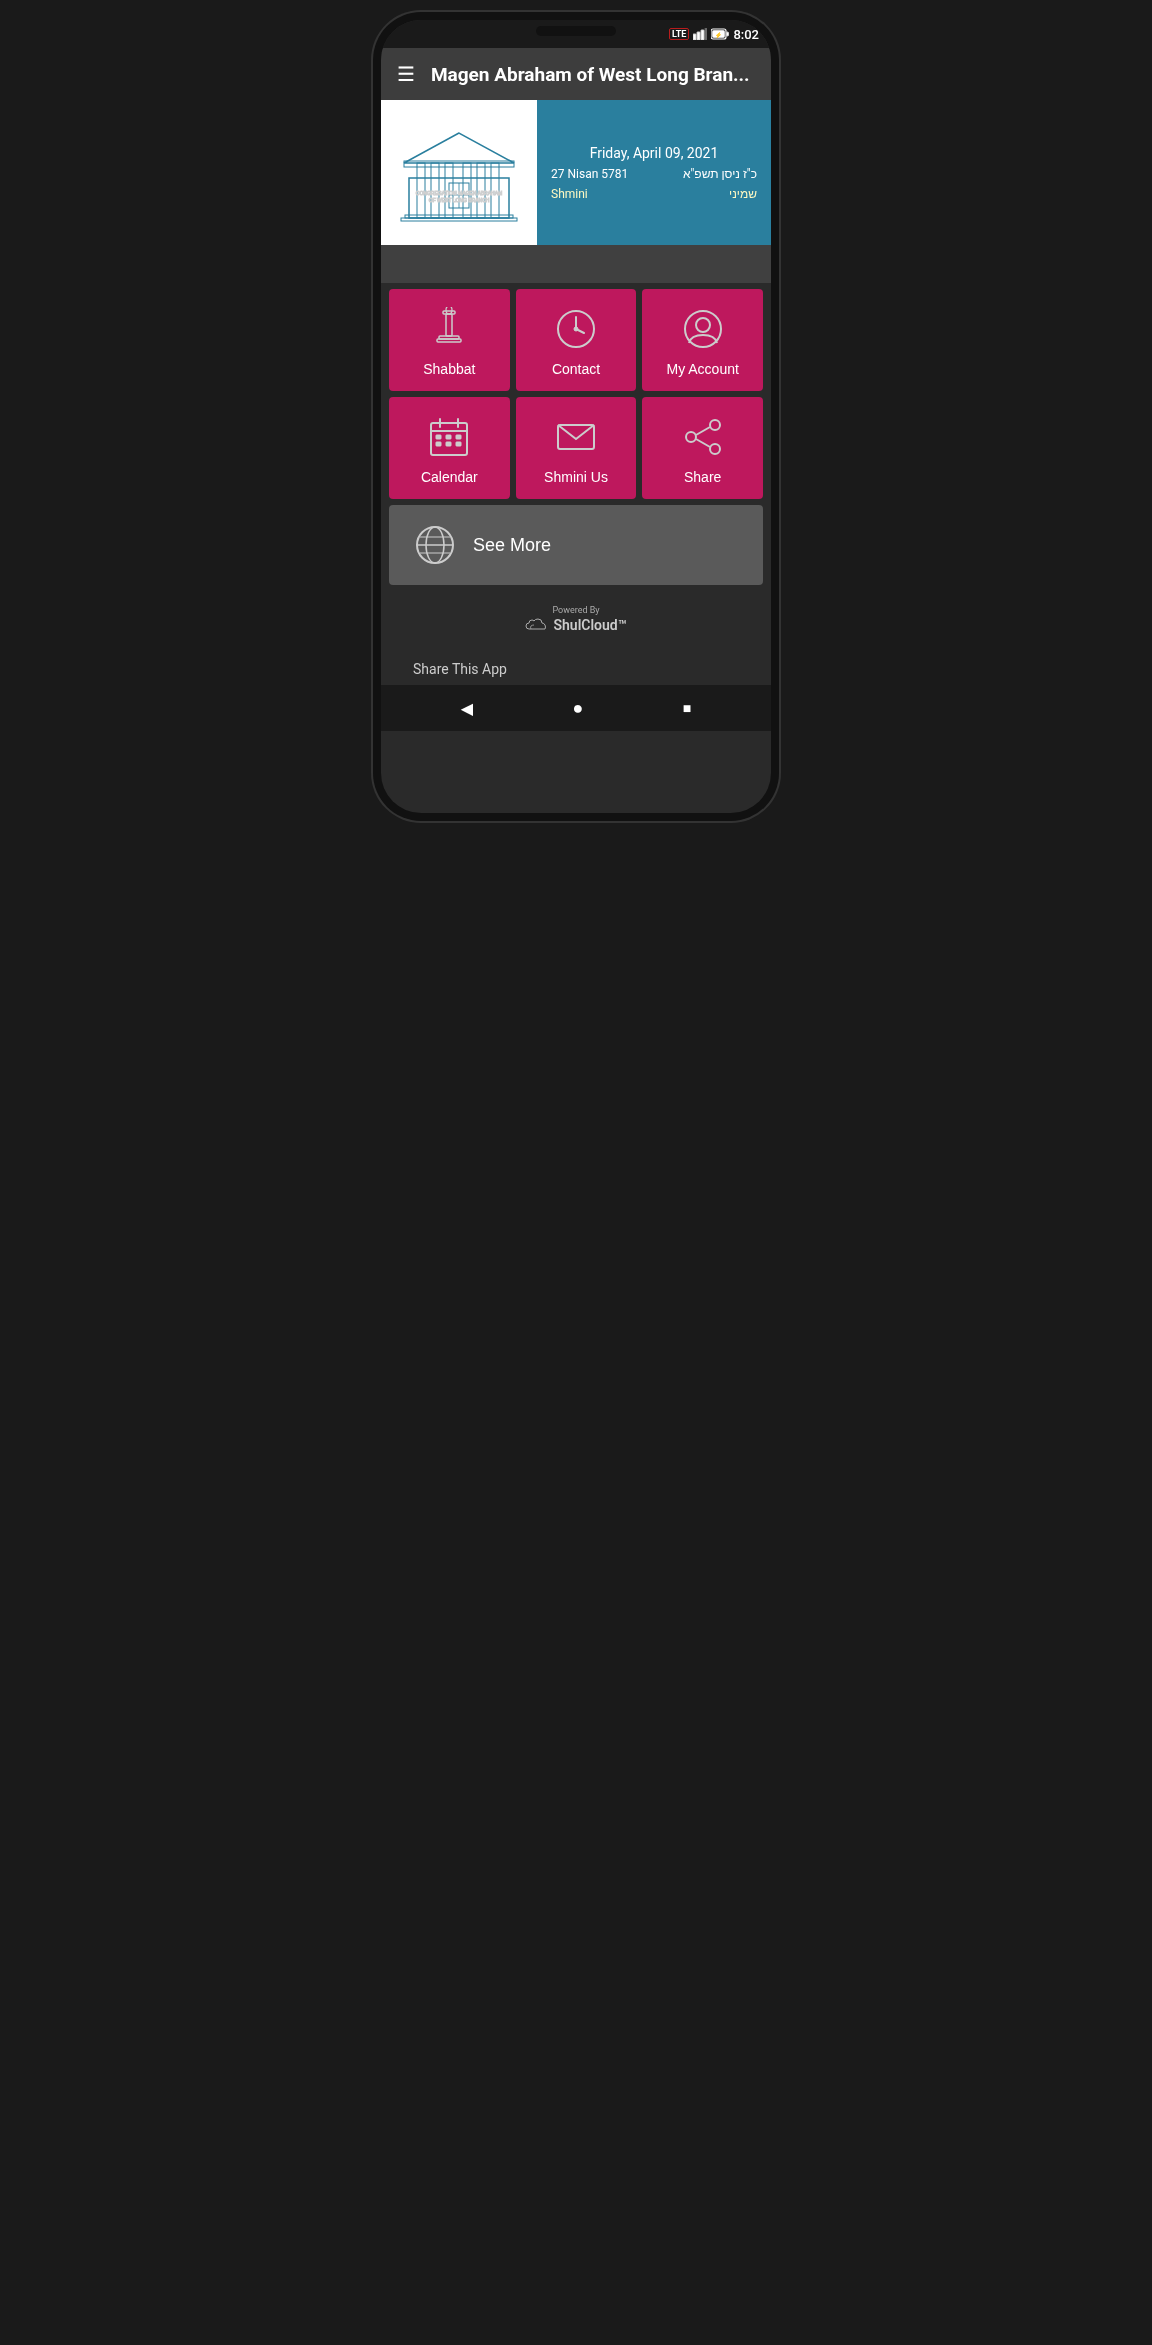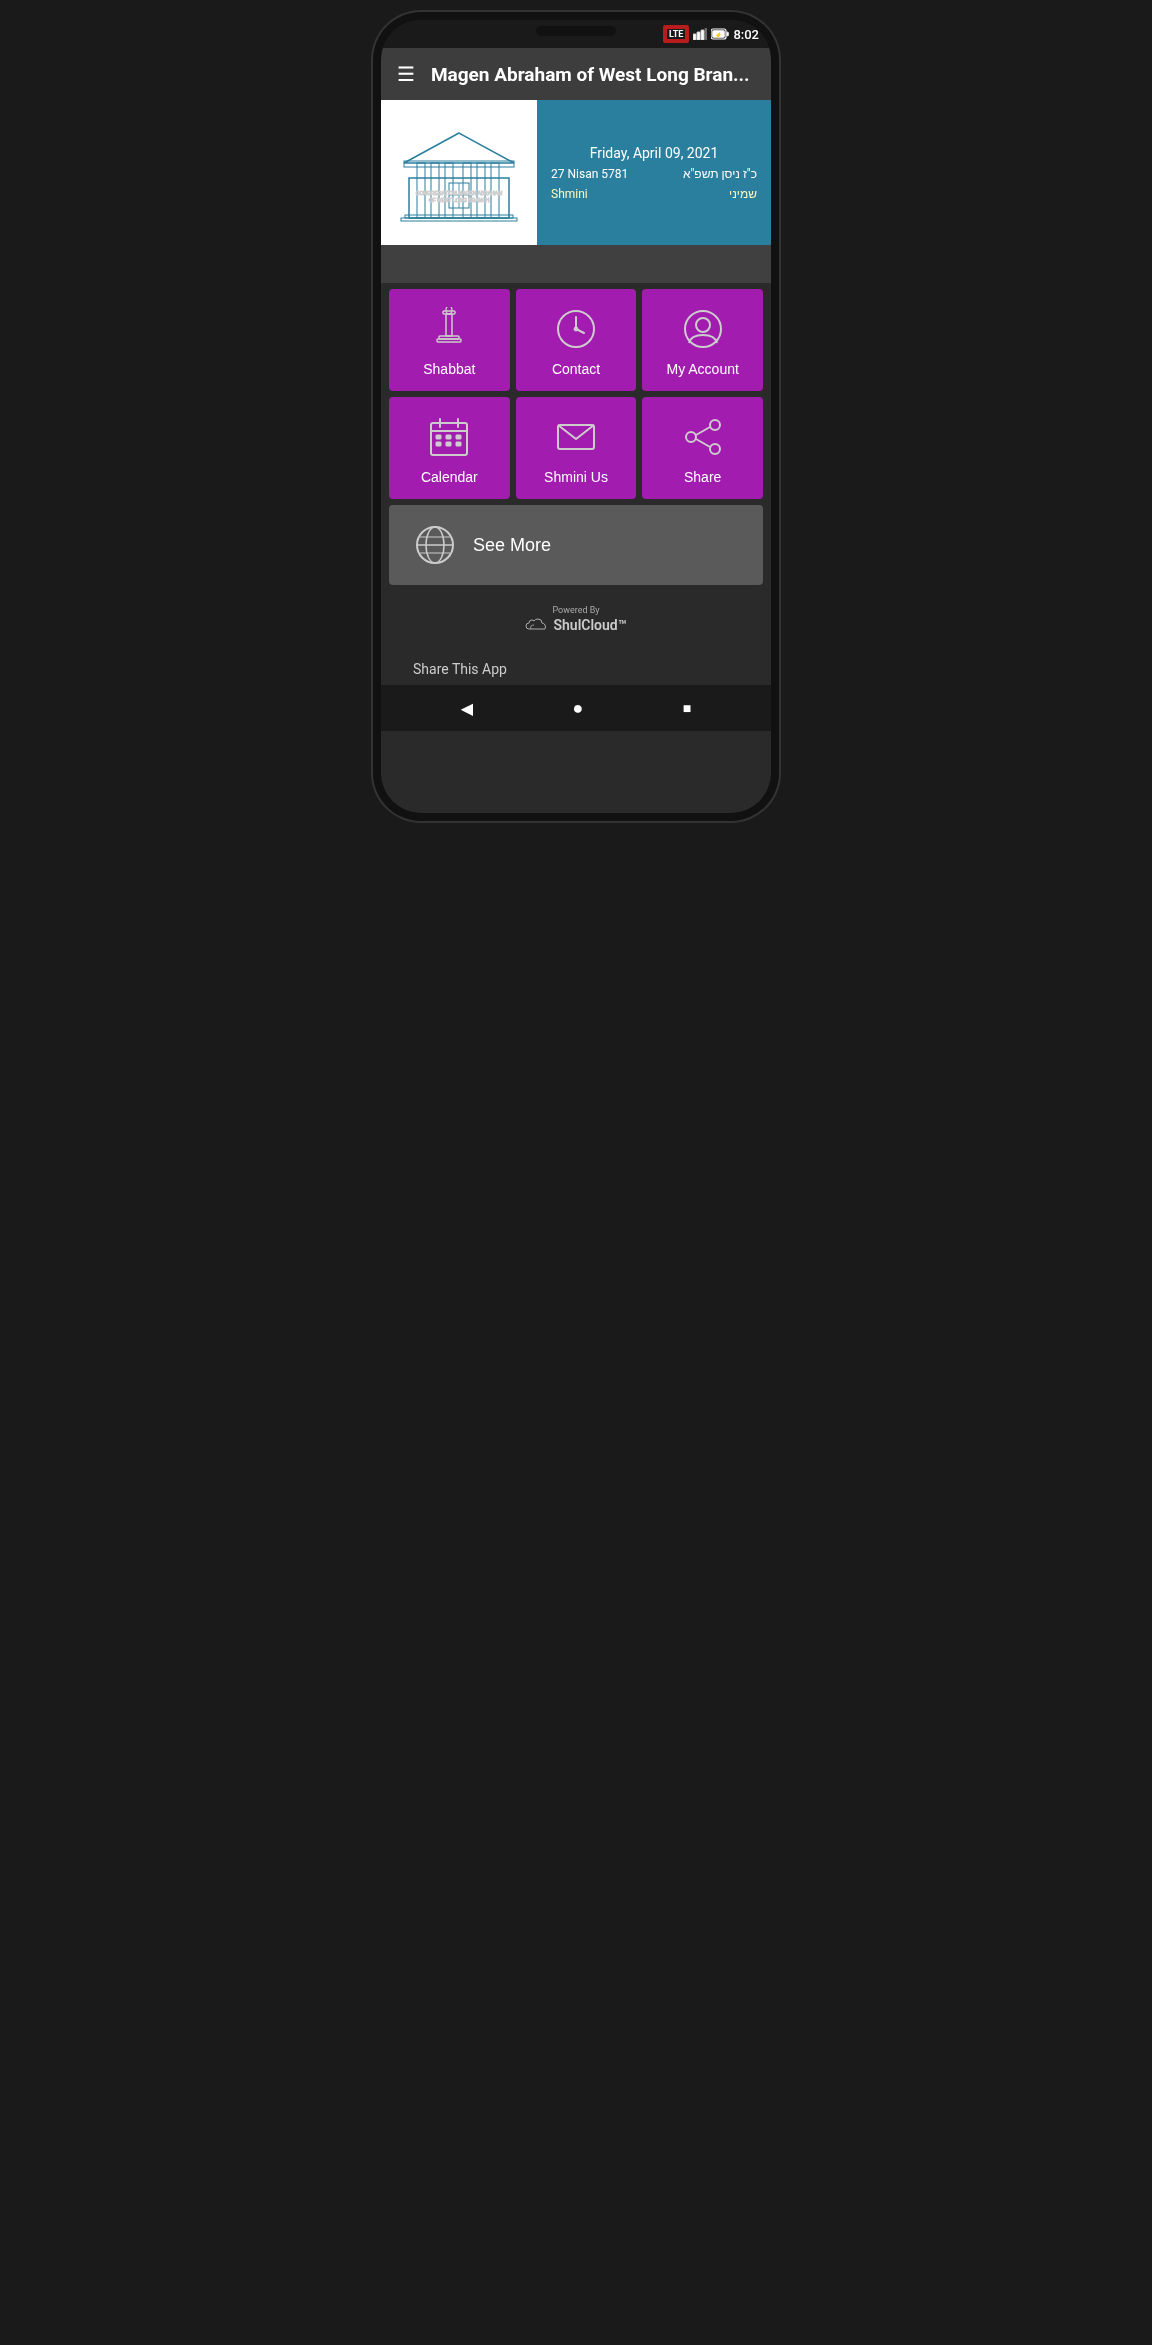--- a/index.html
+++ b/index.html
@@ -53,21 +53,21 @@
       font-size: 11px;
       color: white;
       font-weight: 600;
     }
 
     .lte-badge {
       font-size: 9px;
       font-weight: 700;
       color: white;
       background: transparent;
-      border: 4px solid #b91c1c;
+      border: 1px solid #b91c1c;
       padding: 0 2px;
       border-radius: 2px;
     }
 
     
     .app-header {
       background: #3d3d3d;
       padding: 14px 16px;
       display: flex;
       align-items: center;
@@ -153,21 +153,21 @@
     }
 
     .grid-row {
       display: flex;
       gap: 6px;
       margin: 6px 0;
     }
 
     .grid-btn {
       flex: 1;
-      background: #a21caf;
+      background: #be185d;
       border: none;
       border-radius: 4px;
       padding: 18px 8px 14px;
       display: flex;
       flex-direction: column;
       align-items: center;
       gap: 10px;
       cursor: pointer;
       color: white;
     }

